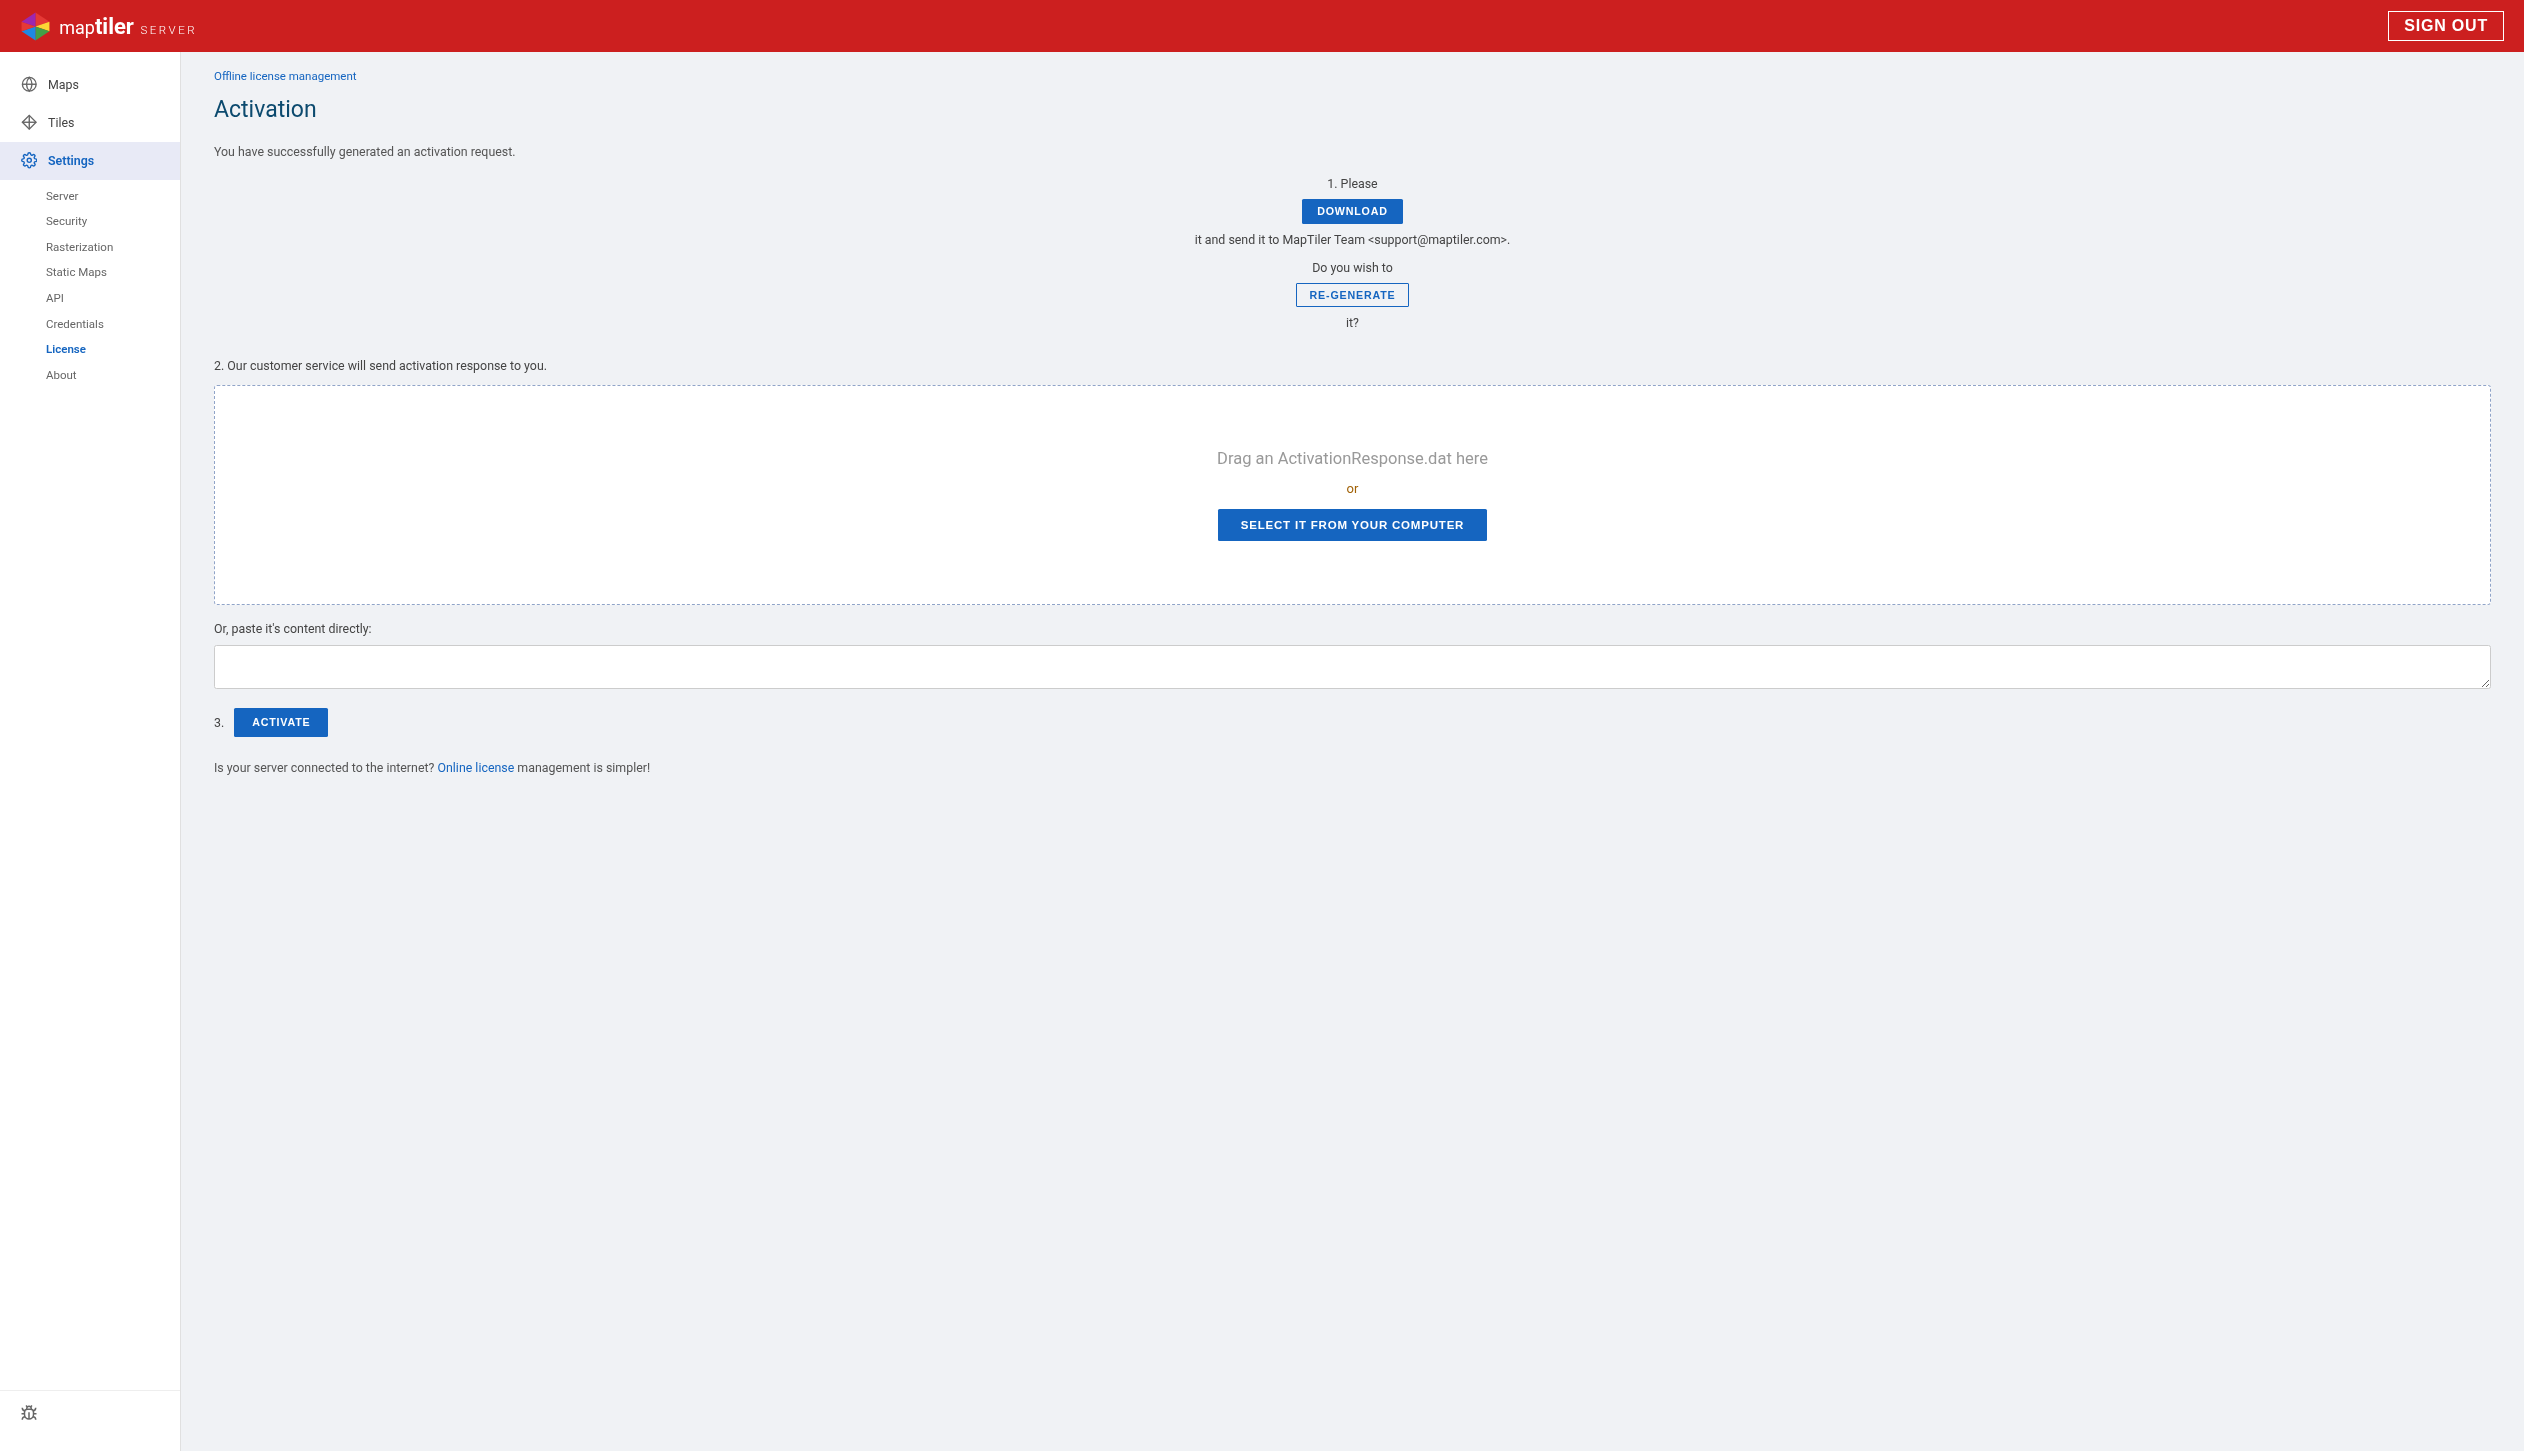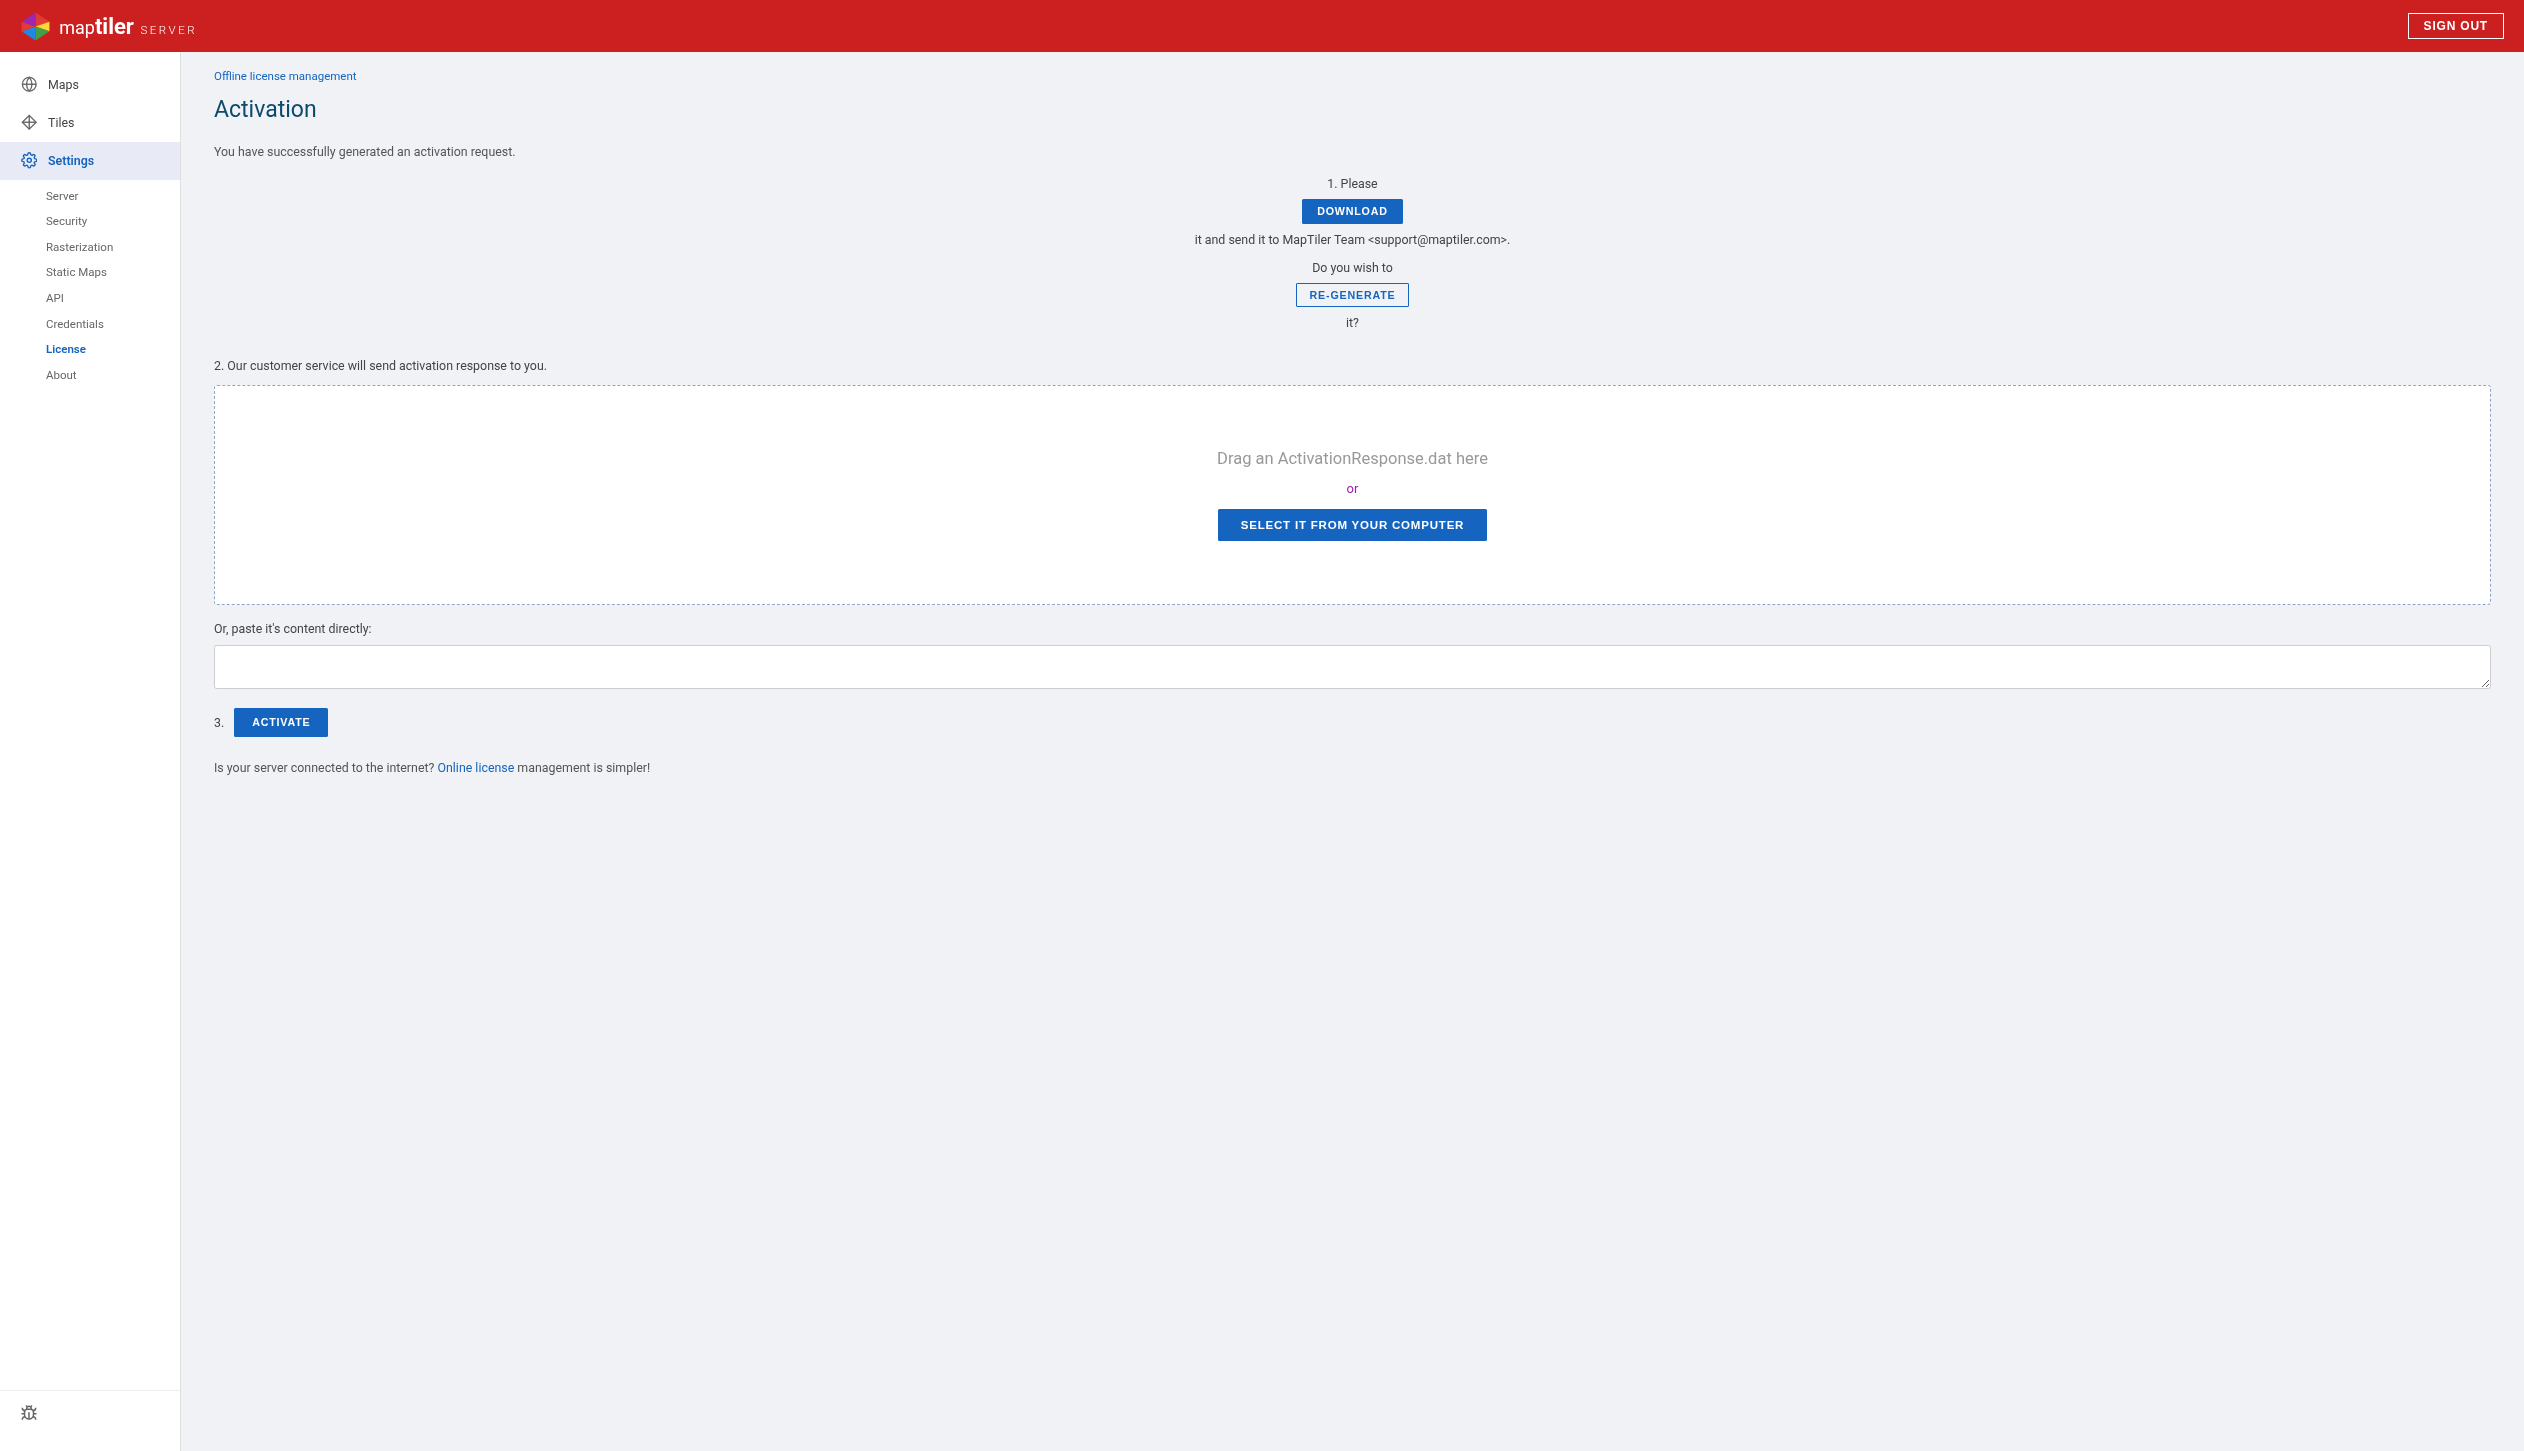--- a/index.html
+++ b/index.html
@@ -32,21 +32,21 @@
       gap: 0;
     }
     .logo-map { color: white; font-size: 18px; font-weight: 400; }
     .logo-tiler { color: white; font-size: 22px; font-weight: 700; }
     .logo-server { color: white; font-size: 11.5px; font-weight: 300; letter-spacing: 2.5px; margin-left: 6.6px; }
     .sign-out-btn {
       border: 1.6px solid white;
       background: transparent;
       color: white;
       padding: 5px 15px;
-      font-size: 12px;
+      font-size: 16px;
       font-weight: 600;
       letter-spacing: 0.8px;
       cursor: pointer;
       text-transform: uppercase;
     }
 
     
     .layout {
       display: flex;
       margin-top: 49px;
@@ -170,21 +170,21 @@
       padding: 63px 33px;
       text-align: center;
       margin-bottom: 16.5px;
     }
     .drop-zone-text {
       color: #999;
       font-size: 16.5px;
       margin-bottom: 13px;
     }
     .drop-zone-or {
-      color: #a21caf;
+      color: #a16207;
       font-size: 13px;
       margin-bottom: 13px;
     }
     .btn-select {
       background: #1565c0;
       color: white;
       border: none;
       padding: 10px 23px;
       font-size: 11.5px;
       font-weight: 700;

